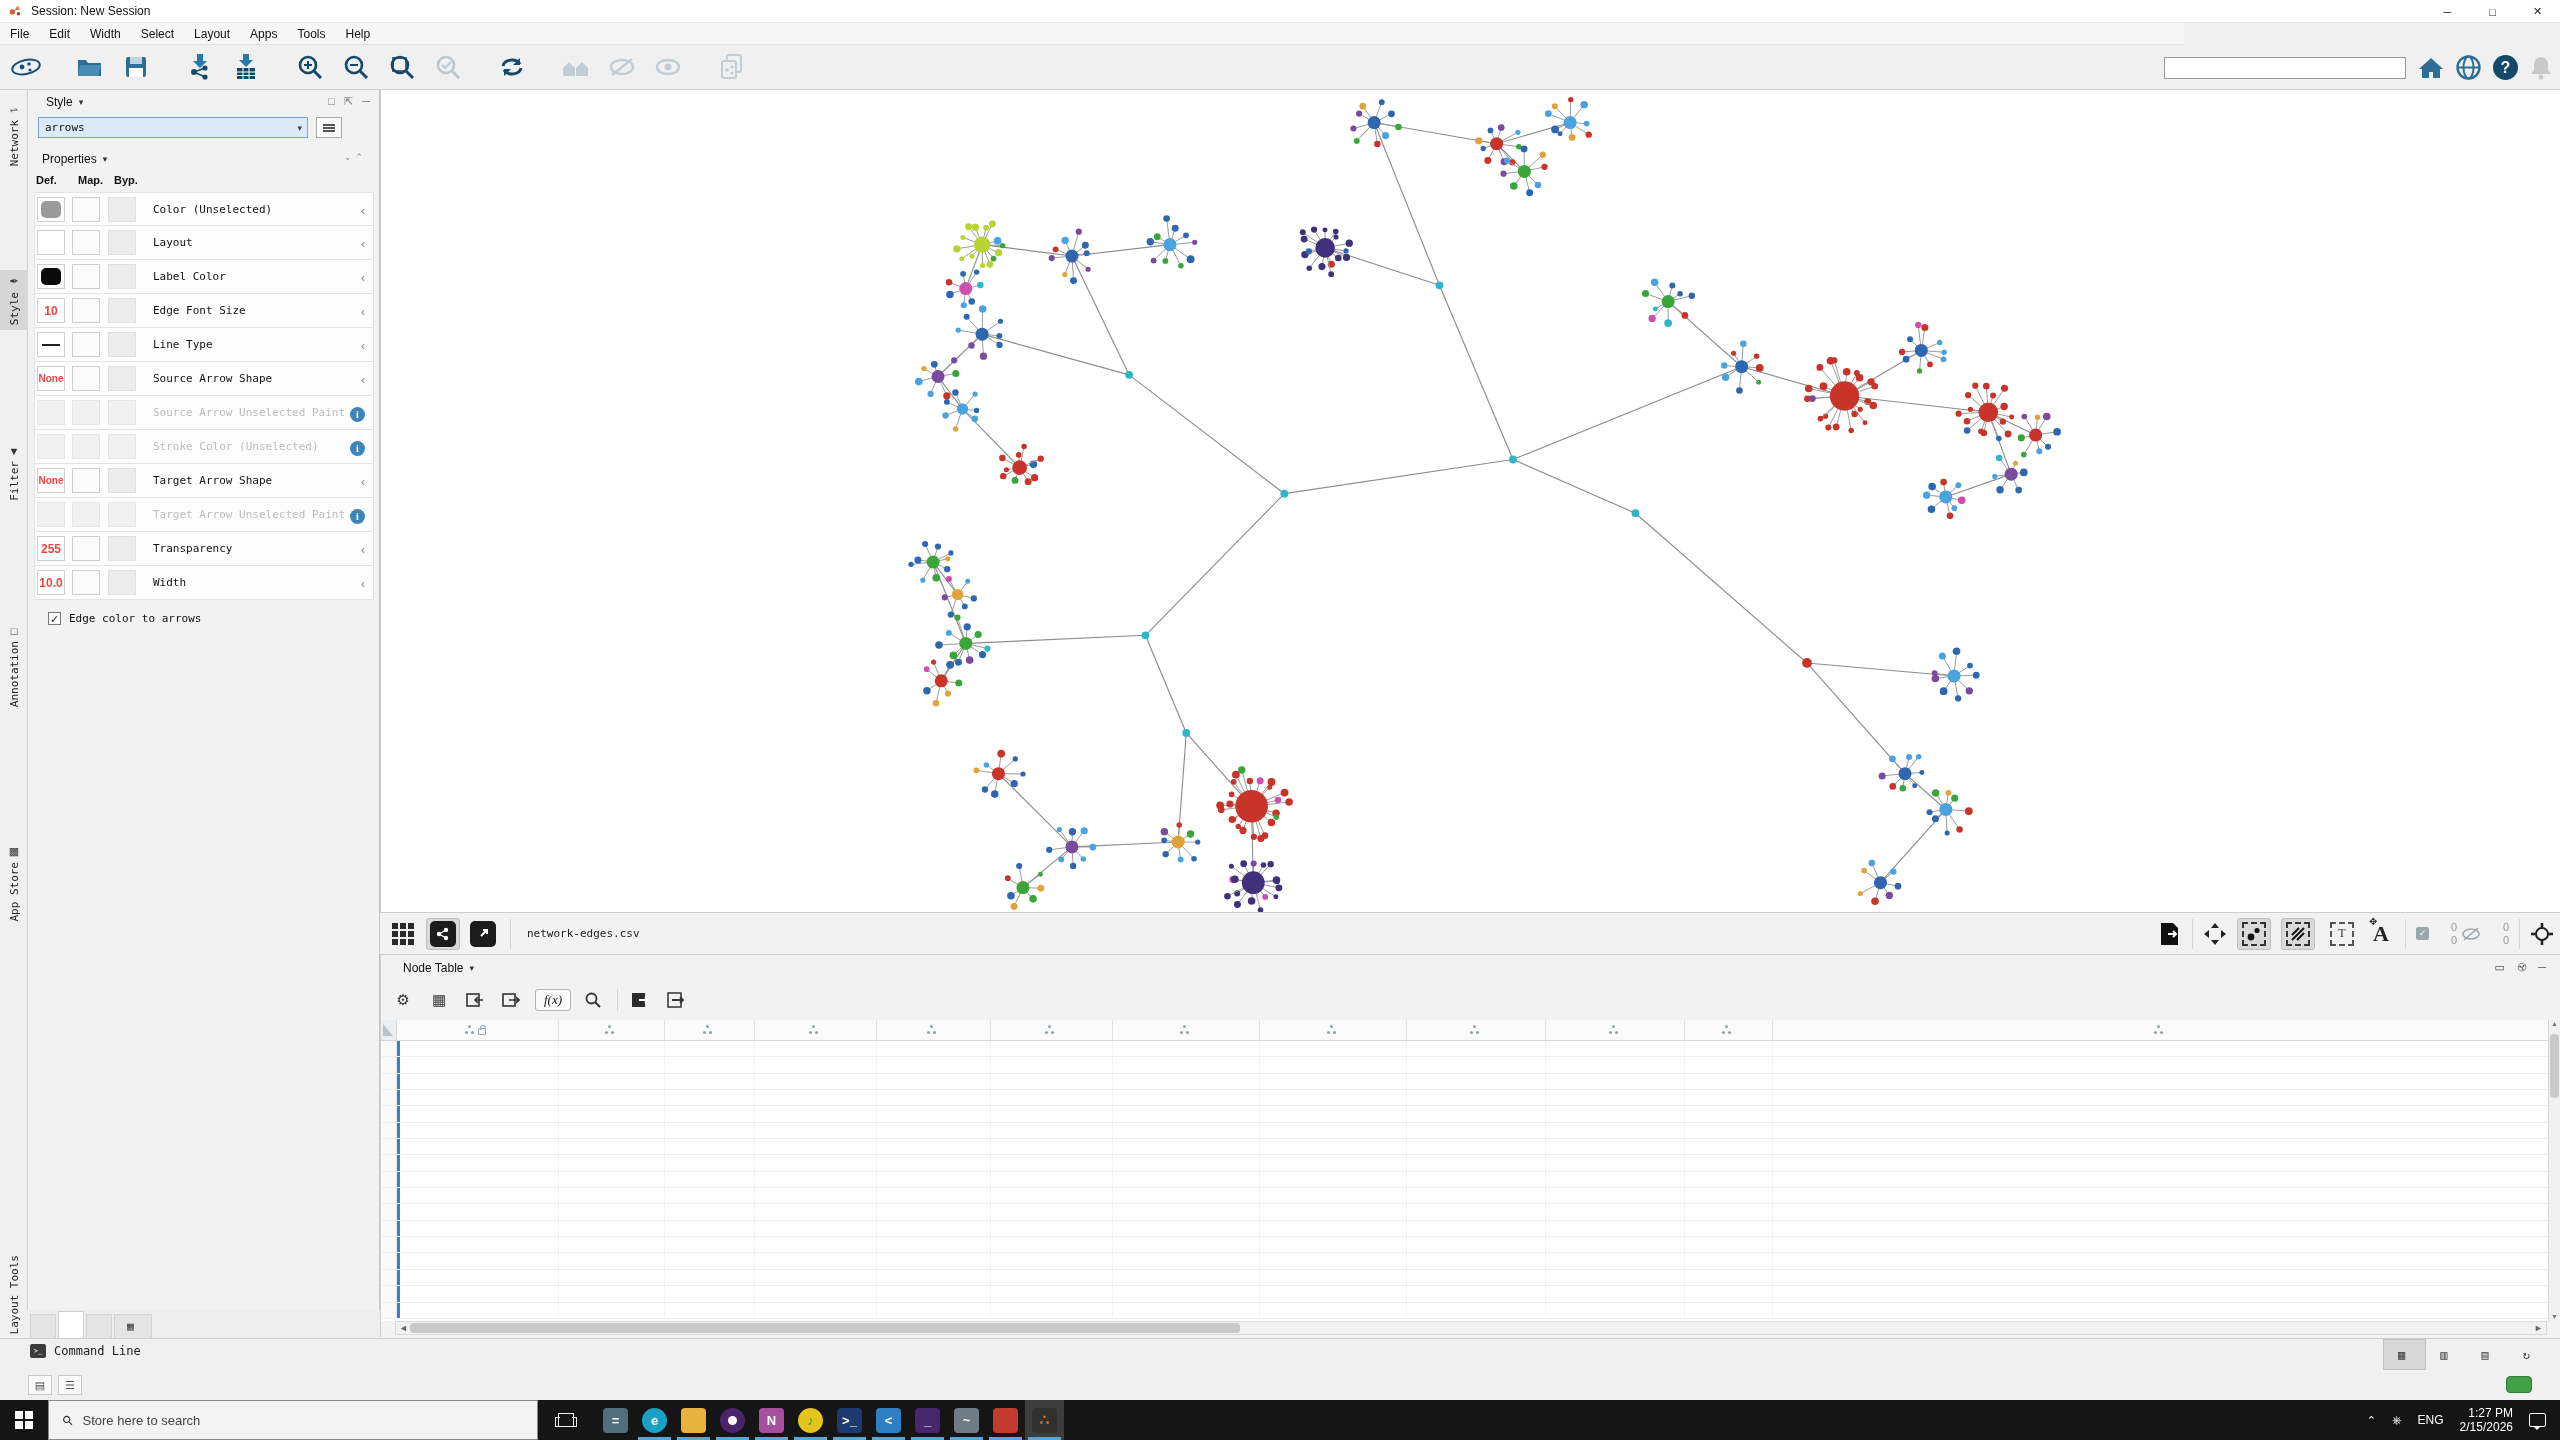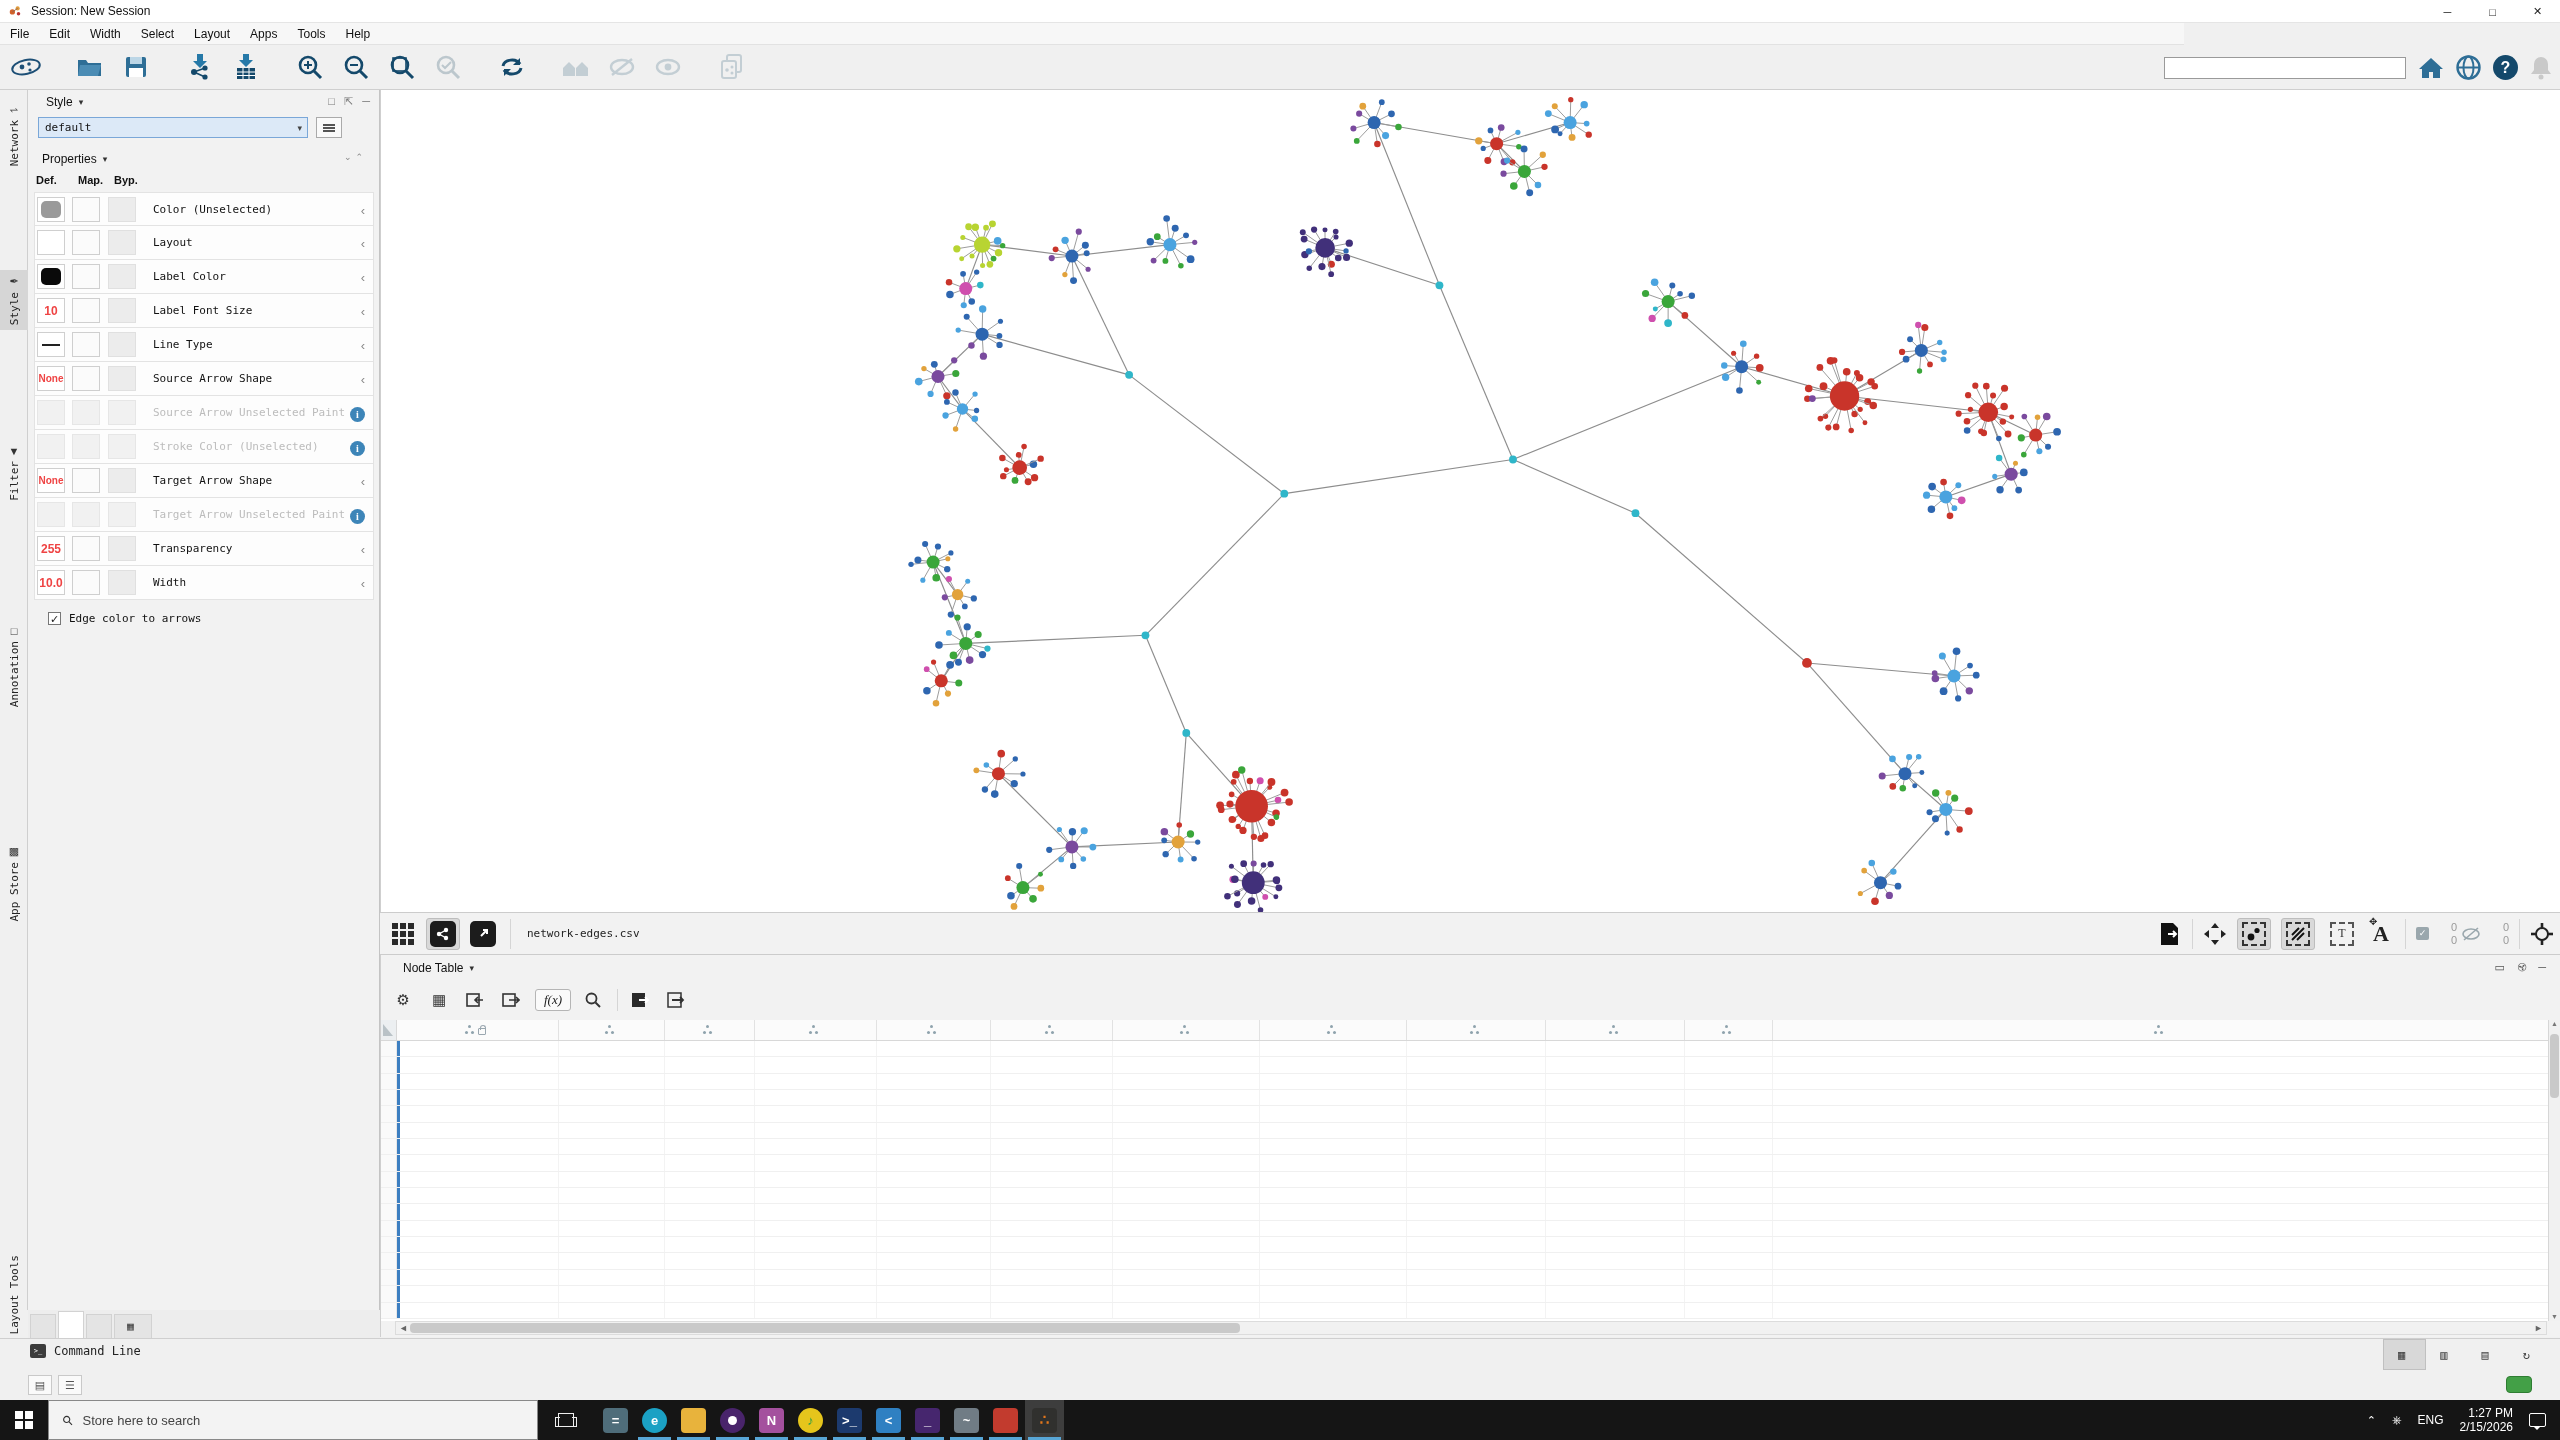--- a/index.html
+++ b/index.html
@@ -388,21 +388,21 @@
   <div id="style-hdr">
     <span class="t">Style</span>
     <span class="caret">▾</span>
     <div id="style-hdr-btns">
       <span>□</span>
       <span>⇱</span>
       <span>─</span>
     </div>
   </div>
   <div id="style-select">
-    <span class="val px">default</span>
+    <span class="val px">arrows</span>
     <span class="arr">▾</span>
   </div>
   <div id="style-menu-btn">
     <div class="hamb">
         <i></i>
       </div>
   </div>
   <div id="props-hdr">
     <span class="t">Properties</span>
     <span class="caret">▾</span>
@@ -438,21 +438,21 @@
         <div class="pcell byp"></div>
         <span class="plabel">Label Color</span>
         <span class="pend"><span class="chev">‹</span></span>
       </div>
       <div class="prow">
         <div class="pcell def">
           <span class="deftext">10</span>
         </div>
         <div class="pcell map"></div>
         <div class="pcell byp"></div>
-        <span class="plabel">Label Font Size</span>
+        <span class="plabel">Edge Font Size</span>
         <span class="pend"><span class="chev">‹</span></span>
       </div>
       <div class="prow">
         <div class="pcell def">
           <div class="defline"></div>
         </div>
         <div class="pcell map"></div>
         <div class="pcell byp"></div>
         <span class="plabel">Line Type</span>
         <span class="pend"><span class="chev">‹</span></span>

